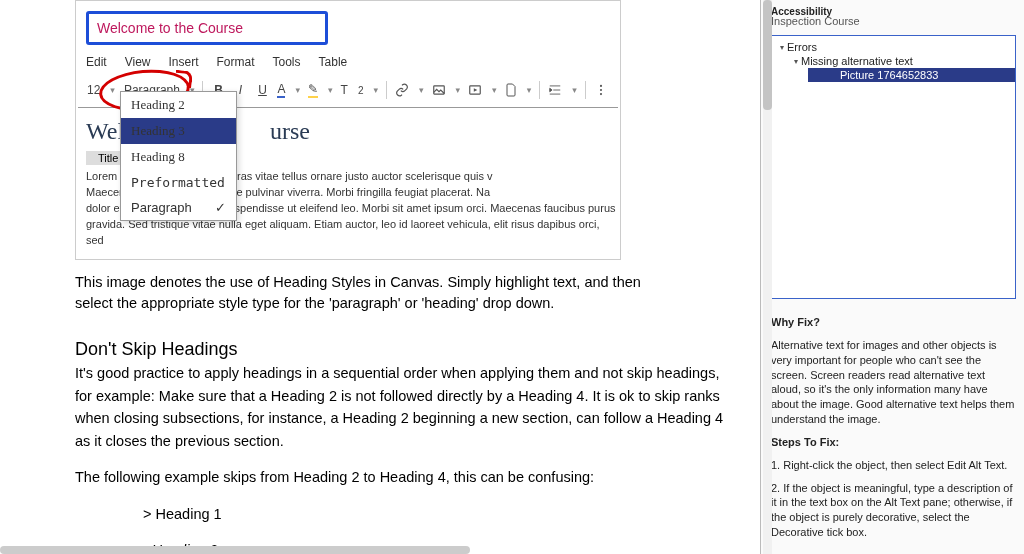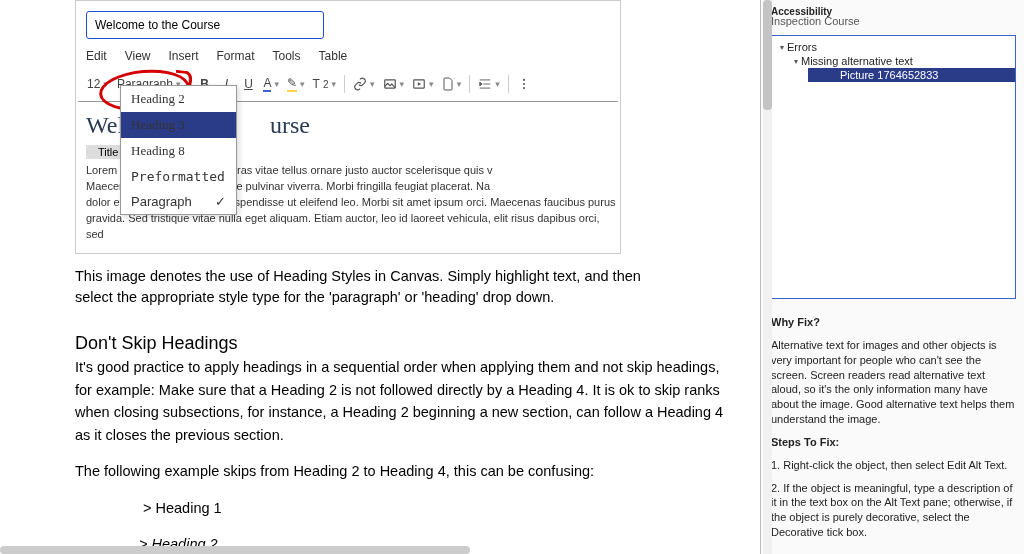--- a/index.html
+++ b/index.html
@@ -2,25 +2,25 @@
 <html><head>
 <meta charset="utf-8">
 <style>
   html,body { margin:0; padding:0; font-family:-apple-system,Segoe UI,Helvetica,Arial,sans-serif; font-size:13px; color:#000; background:#fff;}
   .page { display:flex; width:1024px; height:554px; }
   .main { flex:1; padding:0 0 0 0; position:relative; overflow:hidden;}
   .main-inner{ padding:0 30px 0 10px;}
   .scrollbar-horiz{position:absolute;bottom:0;left:0;width:470px;height:8px;background:#ccc;border-radius:4px;}
   
   .editor { margin:0 0 12px 65px; width:540px; border:1px solid #ccc; background:#fff; padding:2px; position:relative;}
-  .title-input{border:1px solid #1d4ed8;border-radius:3px;padding:6px 8px;width:220px;margin:8px 0 10px 8px;font-size:12px;color:#000000;}
+  .title-input{border:3px solid #1d4ed8;border-radius:3px;padding:6px 8px;width:220px;margin:8px 0 10px 8px;font-size:14px;color:#be185d;}
   .menubar{font-size:12px;color:#333;padding:0 8px 8px 8px;display:flex;gap:18px;}
   .toolbar{display:flex;align-items:center;gap:8px;padding:2px 8px 6px 8px;border-bottom:1px solid #999;flex-wrap:nowrap;font-size:12px;color:#444;}
   .tb-sep{width:1px;height:18px;background:#ccc;}
-  .tb-btn{display:inline-flex;align-items:center;gap:3px;min-width:14px;height:20px;justify-content:center;}
+  .tb-btn{display:inline-flex;align-items:center;gap:10px;min-width:14px;height:20px;justify-content:center;}
   .fontsize{border:1px solid transparent;}
   .caret{font-size:9px;color:#888;}
   .circle{position:absolute; left:23px; top:69px; width:85px;height:35px;border:3px solid #d40000;border-radius:50%;transform:rotate(-5deg);pointer-events:none;}
   .circle::after{content:"";position:absolute;right:-6px;top:1px;width:14px;height:14px;border-top:3px solid #d40000;border-right:3px solid #d40000;border-radius:0 8px 0 0;transform:rotate(10deg);}
   .editor-body{position:relative;padding:4px 0 8px 8px;}
   .doc-h1{font-family:Georgia,serif;font-size:24px;color:#2a3b54;font-weight:400;margin:6px 0 2px 0;}
   .title-chip{display:inline-block;background:#ddd;padding:1px 12px;font-size:11px;margin:4px 0 4px 0;}
   .lorem{font-size:11px; color:#333; line-height:1.45; overflow:hidden;}
   .dropdown{position:absolute;left:42px;top:-17px;width:115px;background:#fff;border:1px solid #999;box-shadow:2px 2px 6px rgba(0,0,0,.15);}
   .dropdown div{padding:5px 10px;font-size:13px;color:#333;display:flex;justify-content:space-between;align-items:center;}

